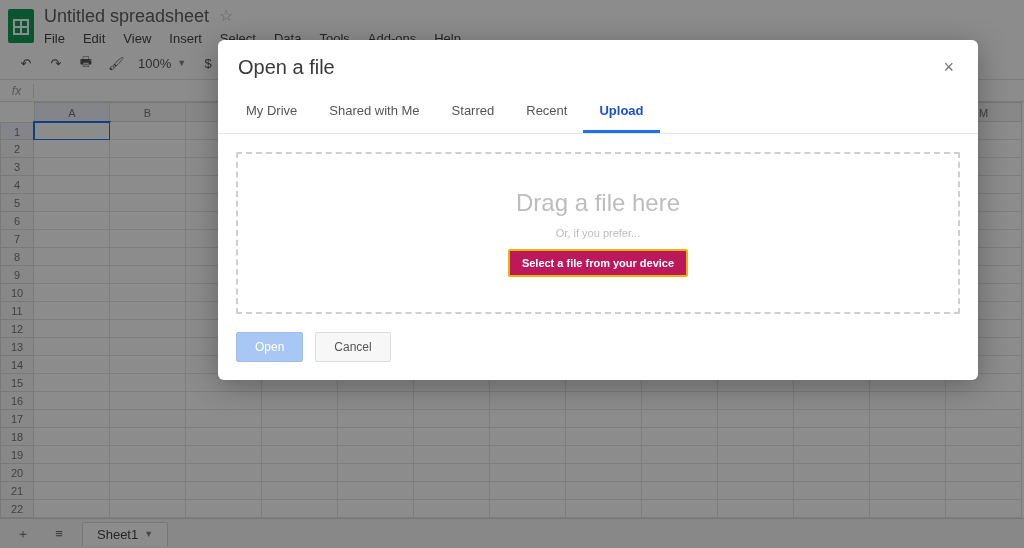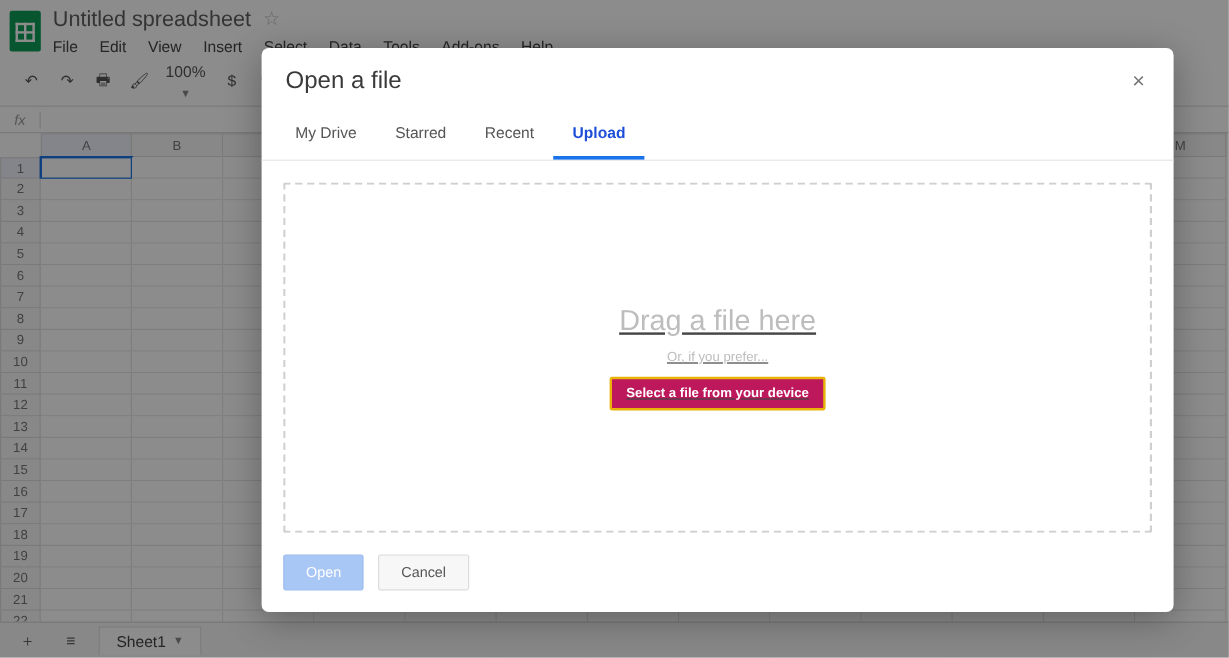--- a/index.html
+++ b/index.html
@@ -53,21 +53,21 @@
   .star { color:#bbb; font-size:16px; cursor:pointer;}
   .menubar { display:flex; gap:18px; font-size:13px; color:#444; margin-top:2px;}
   .menubar span{ cursor:pointer;}
   .toolbar {
     display:flex; align-items:center; gap:14px;
     padding: 6px 10px 5px 18px;
     border-bottom:1px solid #e0e0e0;
     font-size:13px; color:#555;
   }
   .toolbar .ico{ width:16px; text-align:center; cursor:pointer; }
-  .zoom{ display:flex; align-items:center; gap:6px; cursor:pointer;flex-direction:column;}
+  .zoom{ display:flex; align-items:center; gap:6px; cursor:pointer;}
   .zoom .caret{ font-size:9px; color:#888;}
 
   .fxrow{
     display:flex; align-items:center;
     border-bottom:1px solid #ddd;
     height:22px;
   }
   .fxlabel{
     width:34px; text-align:center; font-style:italic; color:#9e9e9e;
     border-right:1px solid #ddd; font-size:12px;
@@ -115,21 +115,21 @@
     background:#fff; border:1px solid #d9d9d9; border-bottom:none;
     padding:4px 14px; border-radius:2px 2px 0 0;
     display:flex; align-items:center; gap:6px; cursor:pointer;
   }
   .sheettab .caret{ font-size:9px; color:#888;}
 
   
   .modal{
     position:absolute;
     left:218px; top:40px;
-    width:760px; height:470px;
+    width:760px; height:340px;
     background:#fff;
     border-radius:6px;
     box-shadow:0 6px 30px rgba(0,0,0,.3);
     z-index:100;
     display:flex; flex-direction:column;
   }
   .modal-header{
     padding:16px 20px 4px 20px;
     display:flex; align-items:flex-start; justify-content:space-between;
   }
@@ -147,21 +147,21 @@
     border-bottom:3px solid transparent;
   }
   .mtab.active{
     color:#1d4ed8; font-weight:600;
     border-bottom-color:#1a73e8;
   }
 
   .modal-body{
     flex:1;
     padding:18px 18px 10px 18px;
-    display:flex; flex-direction:column;text-decoration:underline;
+    display:flex; flex-direction:column;
   }
   .dropzone{
     flex:1;
     border:2px dashed #cfcfcf;
     border-radius:2px;
     display:flex; flex-direction:column;
     align-items:center; justify-content:center;
     gap:10px;
   }
   .dz-big{
@@ -654,20 +654,21 @@
 <div class="dimmer"></div>
 
 <div class="modal">
   <div class="modal-header">
     <div class="modal-title">Open a file</div>
     <div class="close-x">×</div>
   </div>
 
   <div class="modal-tabs">
     <div class="mtab">My Drive</div>
+    <div class="mtab">Shared with Me</div>
     <div class="mtab">Starred</div>
     <div class="mtab">Recent</div>
     <div class="mtab active">Upload</div>
   </div>
 
   <div class="modal-body">
     <div class="dropzone">
       <div class="dz-big">Drag a file here</div>
       <div class="dz-small">Or, if you prefer...</div>
       <button class="select-btn">Select a file from your device</button>

